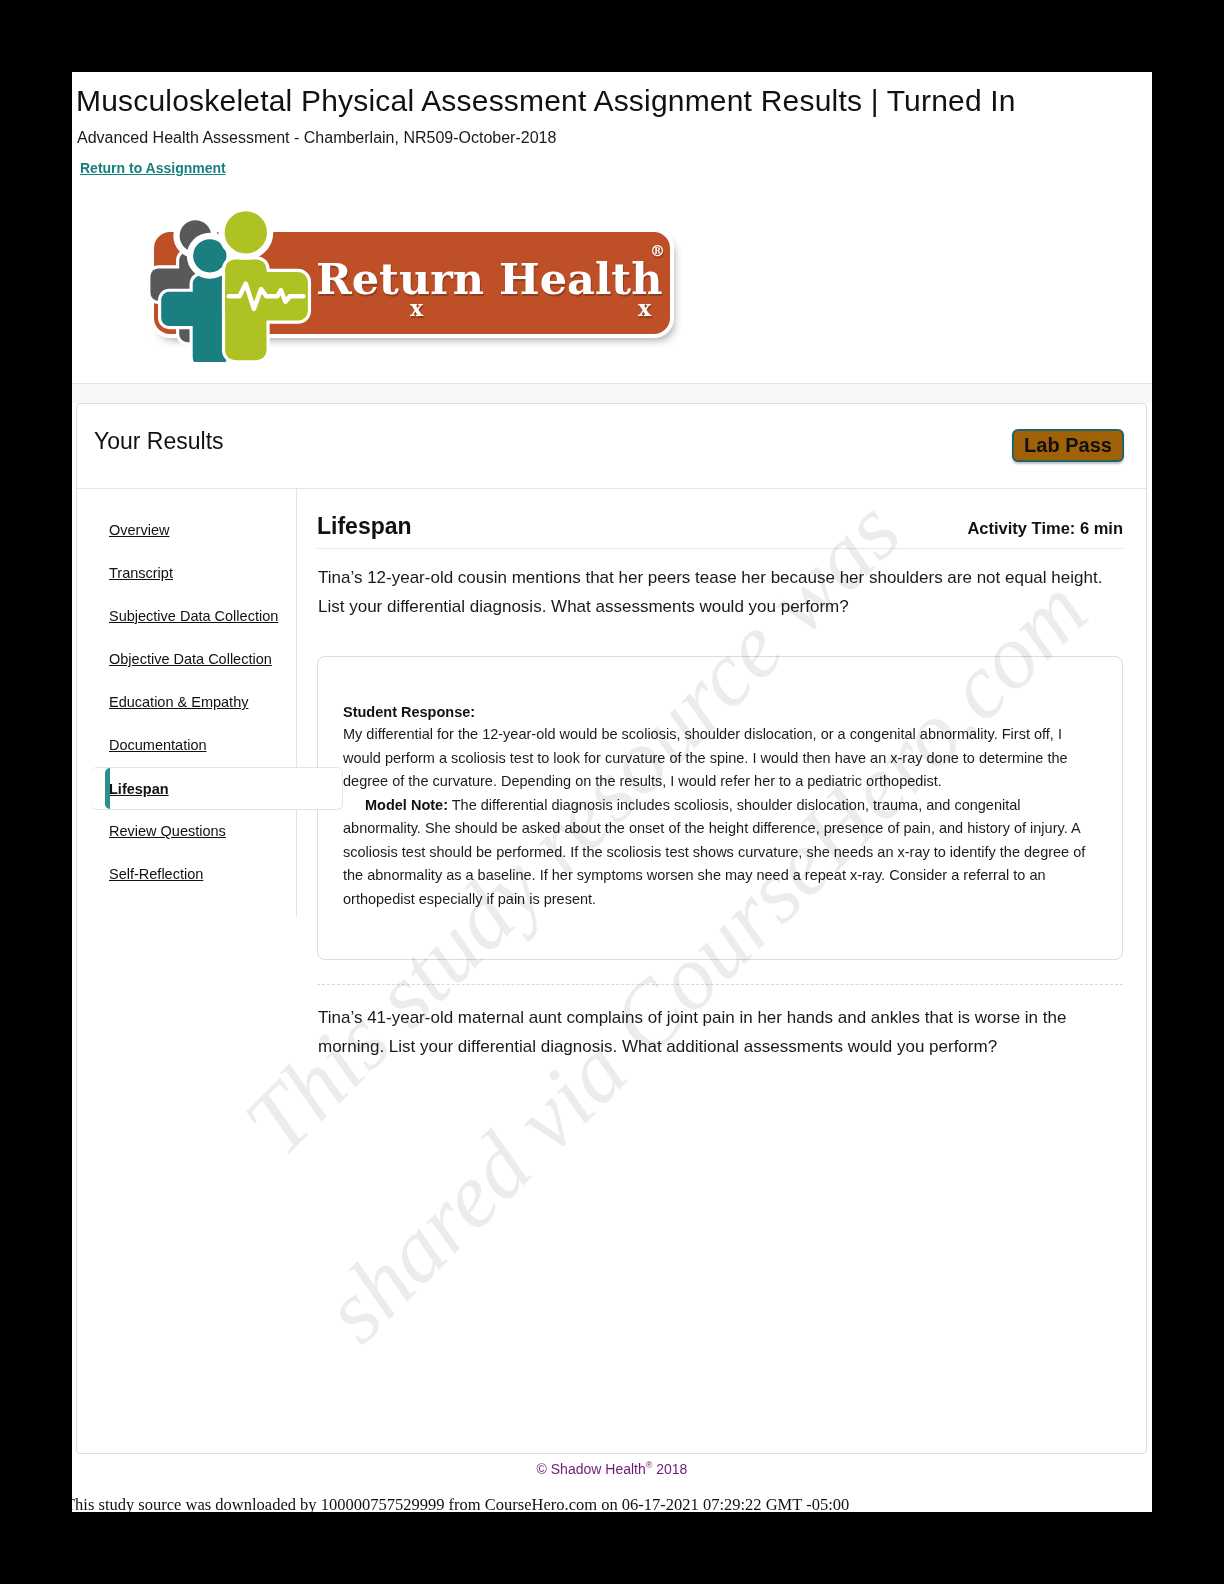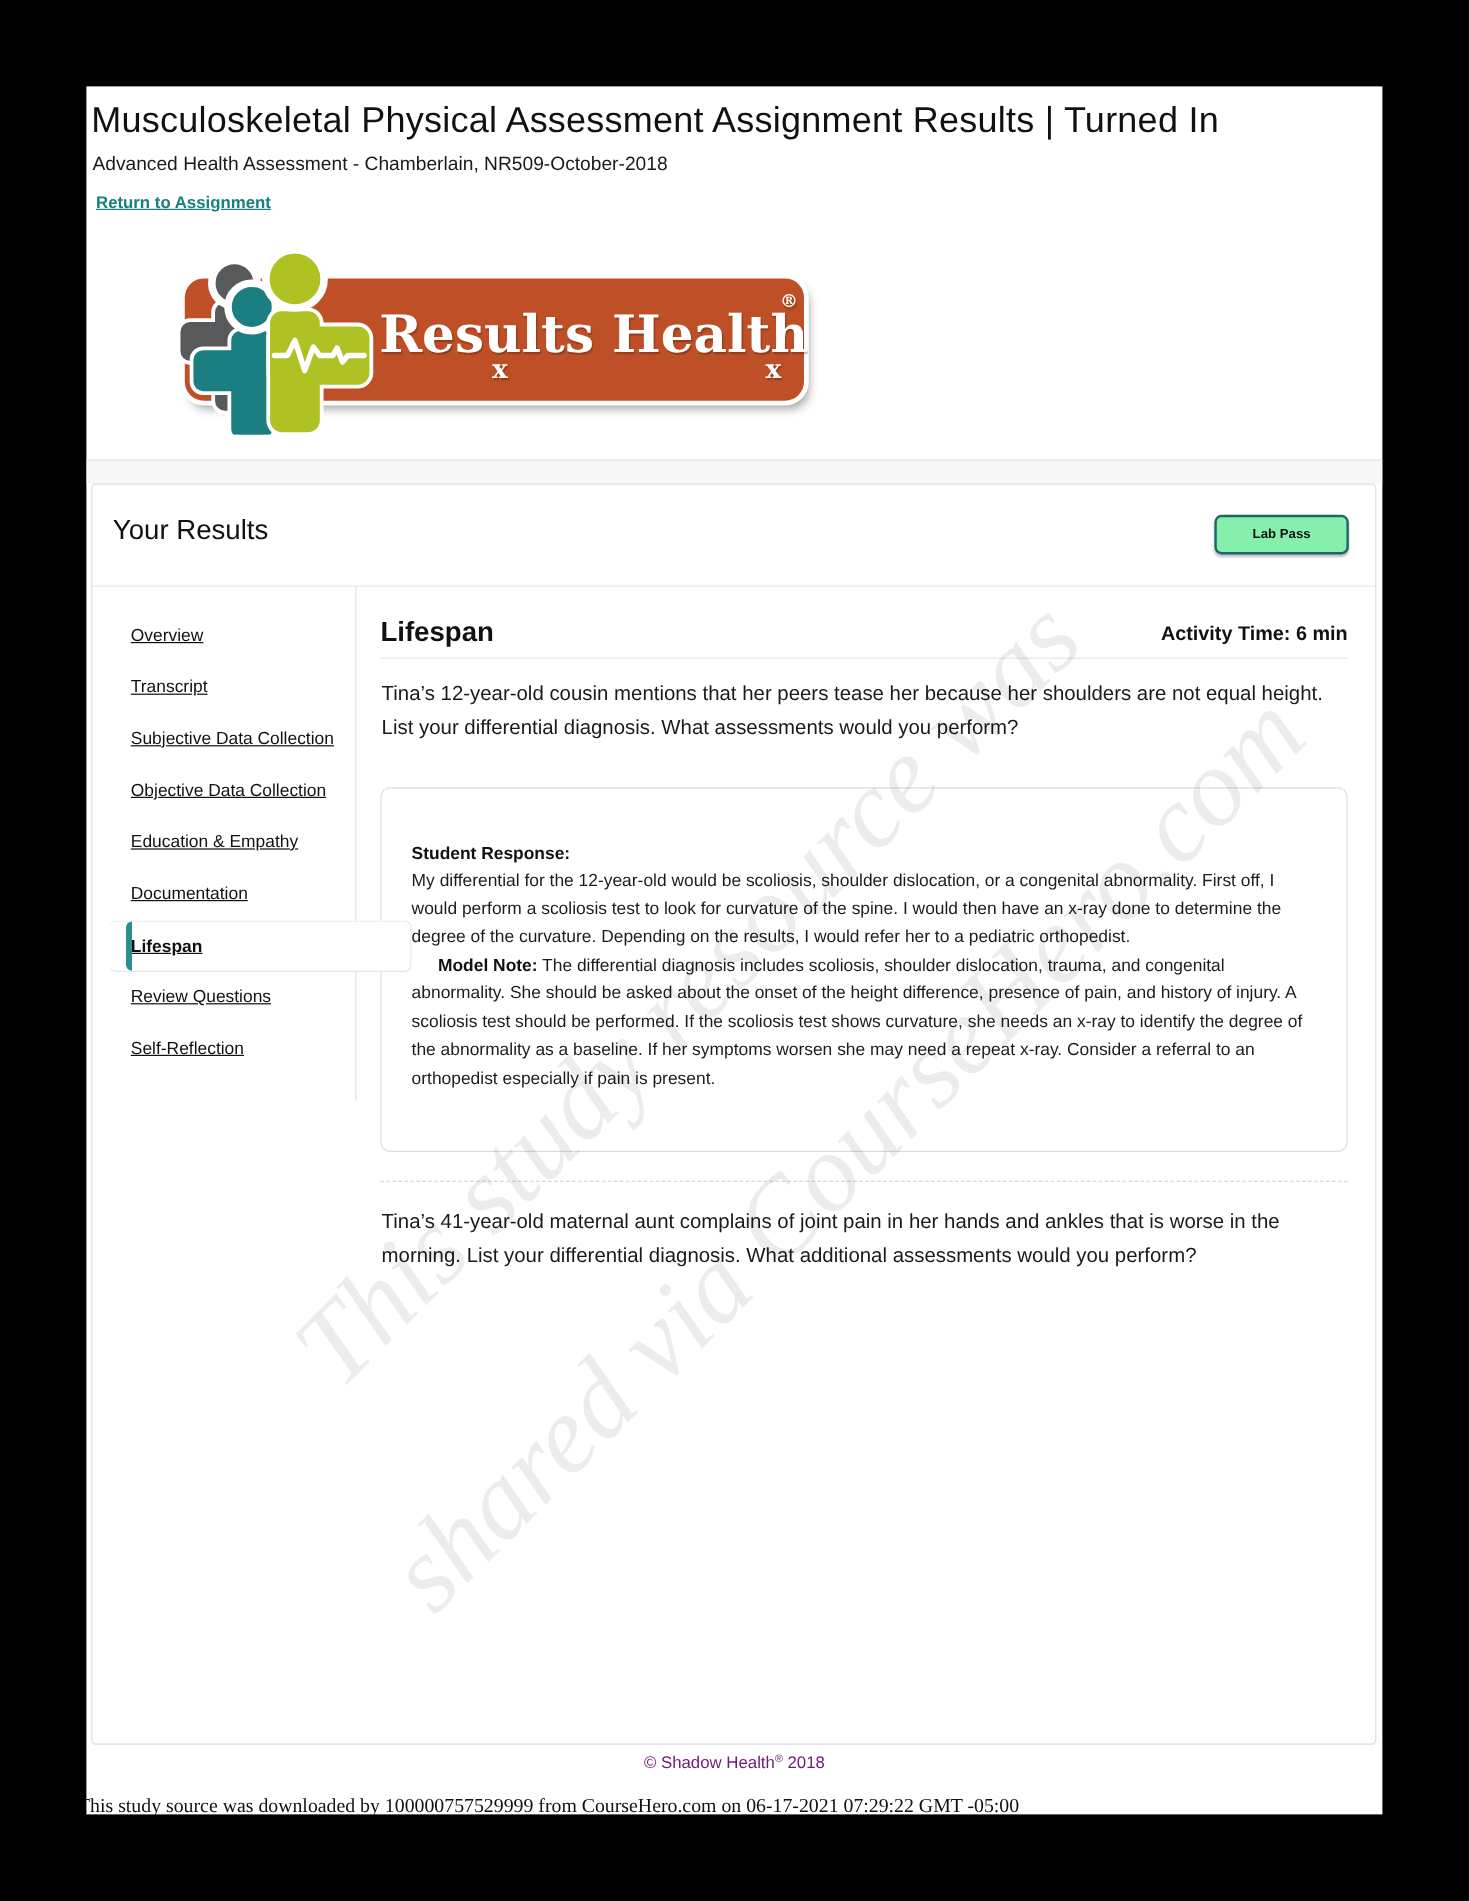--- a/index.html
+++ b/index.html
@@ -30,21 +30,21 @@
   .logo-x2{position:absolute;left:322px;top:41px;font-size:22px;}
   .logo-icon{position:absolute;left:0;top:0;}
 
   
   .header-strip{position:absolute;left:0;top:311px;width:1080px;height:20px;background:#F7F7F7;border-top:1px solid #E2E2E2;}
 
   
   .card{position:absolute;left:4px;top:331px;width:1071px;height:1051px;background:#fff;border:1px solid var(--border-gray);border-radius:4px;}
   .card-header{position:absolute;left:0;top:0;right:0;height:85px;border-bottom:1px solid #E5E5E5;}
   .results-heading{position:absolute;left:17px;top:24px;font-size:23px;font-weight:400;color:#111;}
-  .lab-pass{position:absolute;right:22px;top:25px;width:112px;height:33px;background:#86efac;border:2px solid var(--lab-pass-border);border-radius:6px;font-size:11px;font-weight:bold;color:#111;text-align:center;line-height:29px;box-shadow:0 2px 2px rgba(0,0,0,.25);cursor:pointer;}
+  .lab-pass{position:absolute;right:22px;top:25px;width:112px;height:33px;background:#a16207;border:2px solid var(--lab-pass-border);border-radius:6px;font-size:20px;font-weight:bold;color:#111;text-align:center;line-height:29px;box-shadow:0 2px 2px rgba(0,0,0,.25);cursor:pointer;}
 
   .card-body{position:absolute;left:0;top:85px;right:0;bottom:0;}
   .sidebar-divider{position:absolute;left:219px;top:0;width:1px;height:428px;background:#E3E3E3;}
 
   .sidebar{position:absolute;left:0;top:0;width:220px;padding-top:20px;}
   .nav-item{display:block;height:43px;line-height:43px;padding-left:32px;font-size:14.5px;color:#111;text-decoration:underline;cursor:pointer;position:relative;white-space:nowrap;}
   .nav-item.active{font-weight:bold;background:#fff;width:252px;border:1px solid #E4E4E4;border-left:none;border-radius:6px;z-index:2;}
   .nav-item.active::before{content:"";position:absolute;left:14px;top:0;width:5px;height:100%;background:var(--active-bar);border-radius:5px 0 0 5px;}
   .nav-item.active{padding-left:32px;margin-left:14px;padding-left:18px;}
 
@@ -75,21 +75,21 @@
 
 <div class="page">
 
   <h1 class="page-title">Musculoskeletal Physical Assessment Assignment Results | Turned In</h1>
   <div class="course-subtitle">Advanced Health Assessment - Chamberlain, NR509-October-2018</div>
   <a class="return-link">Return to Assignment</a>
 
   <div class="logo">
     <div class="logo-plate"></div>
     <div class="logo-text">
-      <span>Results Health</span>
+      <span>Return Health</span>
       <span class="logo-reg">®</span>
       <span class="logo-x1">x</span>
       <span class="logo-x2">x</span>
     </div>
     <svg class="logo-icon" width="196" height="162" viewBox="0 0 200 180">
 
       <g>
         <rect x="48" y="58" width="36" height="100" rx="9" fill="#58595B" stroke="#fff" stroke-width="7"></rect>
         <rect x="16" y="76" width="100" height="36" rx="9" fill="#58595B" stroke="#fff" stroke-width="7"></rect>
         <rect x="48" y="58" width="36" height="100" rx="9" fill="#58595B"></rect>

